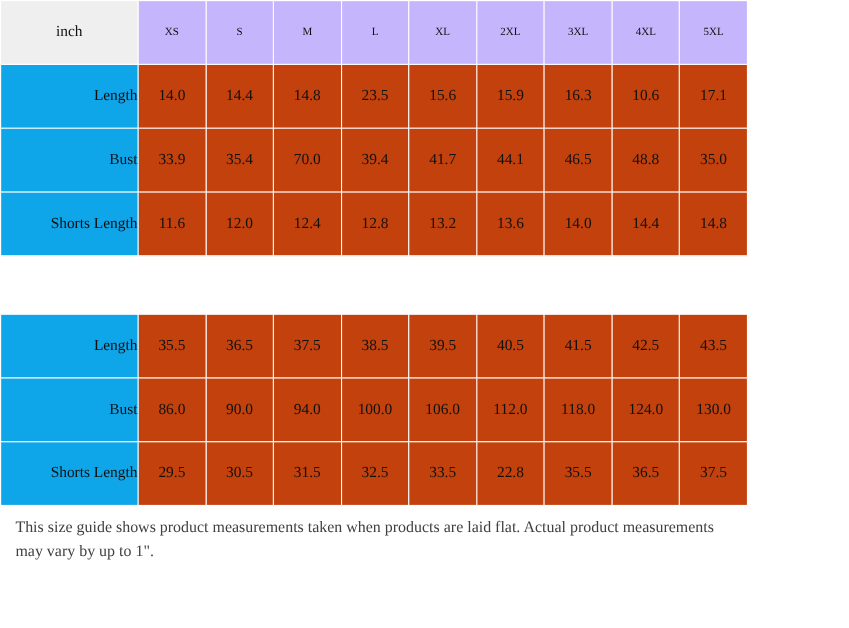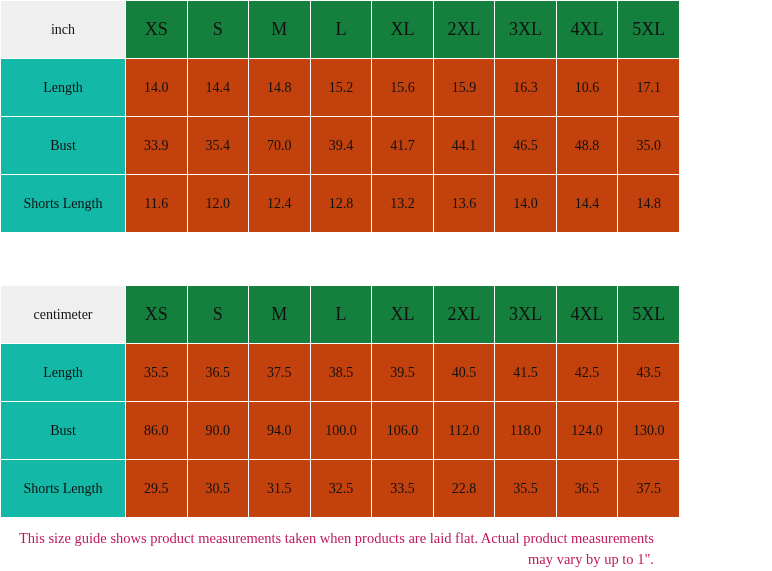--- a/index.html
+++ b/index.html
@@ -34,44 +34,45 @@
     color: #111111;
     padding: 0;
   }
   table.size-table td.hdr-corner {
     background: #f0efef;
     width: 124px;
     height: 57px;
     font-size: 14px;
   }
   table.size-table td.hdr-col {
-    background: #15803d;
+    background: #c4b5fd;
     height: 57px;
-    font-size: 18px;
+    font-size: 10px;
   }
   table.size-table td.row-label {
-    background: #14b8a6;
+    background: #0ea5e9;
     width: 124px;
     height: 57px;
     font-size: 14px;
+    text-align: right;
   }
   table.size-table td.val {
     background: #c2410c;
     height: 57px;
     font-size: 14px;
   }
   .gap {
     height: 52px;
     background: #ffffff;
   }
   .footnote {
-    text-align: right;
+    text-align: left;
     font-size: 14.5px;
     font-family: "Liberation Serif", serif;
-    color: #be185d;
+    color: #404040;
     line-height: 1.45;
     padding: 10px 14px 0 14px;
     box-sizing: border-box;
     width: 668px;
   }
 </style>
 </head>
 <body>
 
 <div class="page">
@@ -88,21 +89,21 @@
         <td class="hdr-col">2XL</td>
         <td class="hdr-col">3XL</td>
         <td class="hdr-col">4XL</td>
         <td class="hdr-col">5XL</td>
       </tr>
       <tr>
         <td class="row-label">Length</td>
         <td class="val">14.0</td>
         <td class="val">14.4</td>
         <td class="val">14.8</td>
-        <td class="val">15.2</td>
+        <td class="val">23.5</td>
         <td class="val">15.6</td>
         <td class="val">15.9</td>
         <td class="val">16.3</td>
         <td class="val">10.6</td>
         <td class="val">17.1</td>
       </tr>
       <tr>
         <td class="row-label">Bust</td>
         <td class="val">33.9</td>
         <td class="val">35.4</td>
@@ -126,32 +127,20 @@
         <td class="val">14.4</td>
         <td class="val">14.8</td>
       </tr>
     </tbody>
   </table>
 
   <div class="gap"></div>
 
   <table class="size-table">
     <tbody>
-      <tr>
-        <td class="hdr-corner">centimeter</td>
-        <td class="hdr-col">XS</td>
-        <td class="hdr-col">S</td>
-        <td class="hdr-col">M</td>
-        <td class="hdr-col">L</td>
-        <td class="hdr-col">XL</td>
-        <td class="hdr-col">2XL</td>
-        <td class="hdr-col">3XL</td>
-        <td class="hdr-col">4XL</td>
-        <td class="hdr-col">5XL</td>
-      </tr>
       <tr>
         <td class="row-label">Length</td>
         <td class="val">35.5</td>
         <td class="val">36.5</td>
         <td class="val">37.5</td>
         <td class="val">38.5</td>
         <td class="val">39.5</td>
         <td class="val">40.5</td>
         <td class="val">41.5</td>
         <td class="val">42.5</td>

